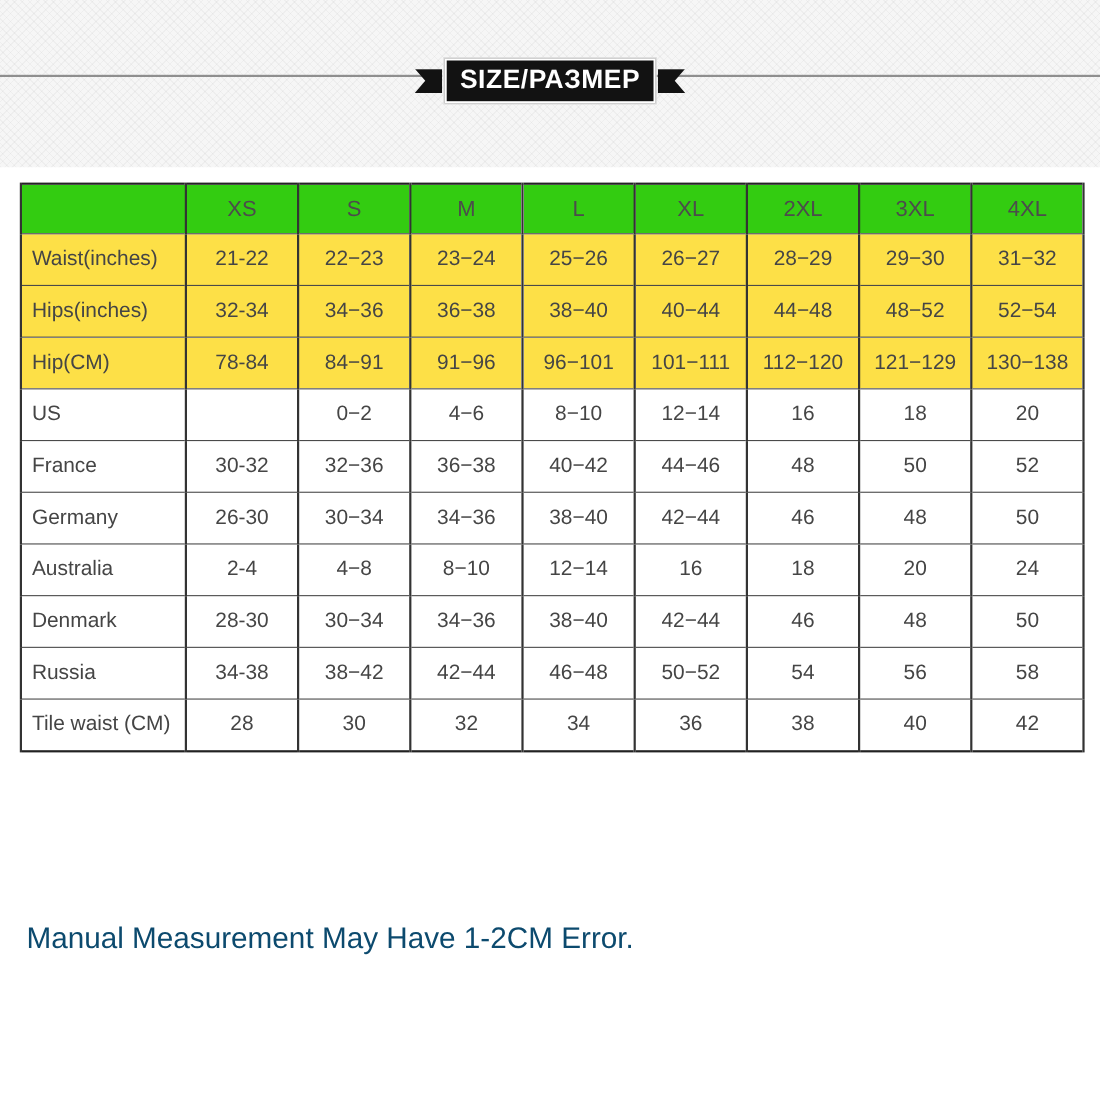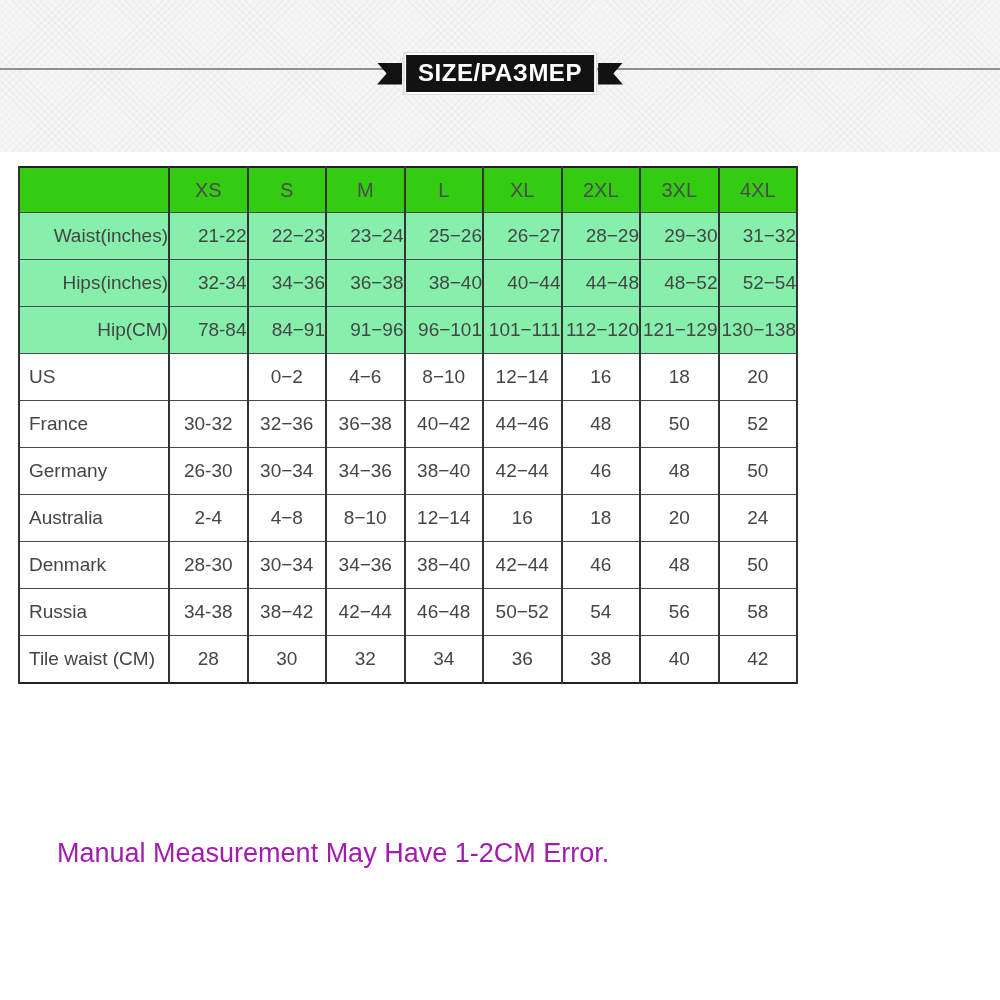--- a/index.html
+++ b/index.html
@@ -48,21 +48,21 @@
     color:#ffffff;
     font-size:24px;
     font-weight:bold;
     letter-spacing:0.5px;
     white-space:nowrap;
   }
 
   
   table.size-chart {
     position:absolute; left:18px; top:166px;
-    width:780px;
+    width:968px;
     border-collapse:collapse;
     table-layout:fixed;
     border:2px solid #222222;
     background:#ffffff;
   }
   .size-chart col.label-col { width:150px; }
   .size-chart th, .size-chart td {
     border-top:1px solid #4a4a4a;
     border-bottom:1px solid #4a4a4a;
     border-left:2px solid #333333;
@@ -75,31 +75,30 @@
     overflow:hidden;
     white-space:nowrap;
   }
   .size-chart thead th {
     background:#33cc11;
     color:#4c4c4c;
     font-weight:normal;
     font-size:20px;
     height:44px;
   }
-  .size-chart tr.shaded td { background:#86efac;text-align:right; }
+  .size-chart tr.shaded td { background:#fde047; }
   .size-chart td.label-cell {
     text-align:left;
     padding-left:9px;
   }
 
   .note {
     position:absolute; left:24px; top:838px;
     font-size:27px;
-    color:#a21caf;
-    margin-left:33px;
+    color:#0c4a6e;
   }
 </style>
 </head>
 <body>
 
 <div class="page">
 
   <div class="texture-band"></div>
 
   <div class="rule-line rule-left"></div>

